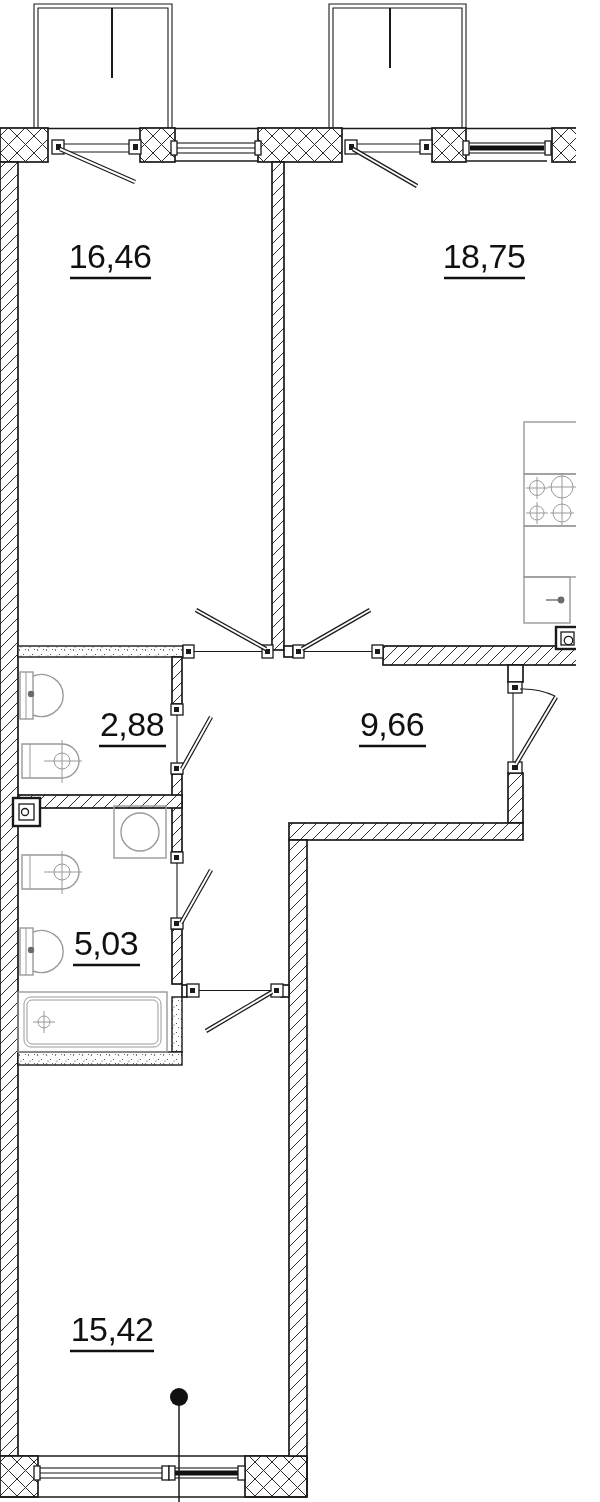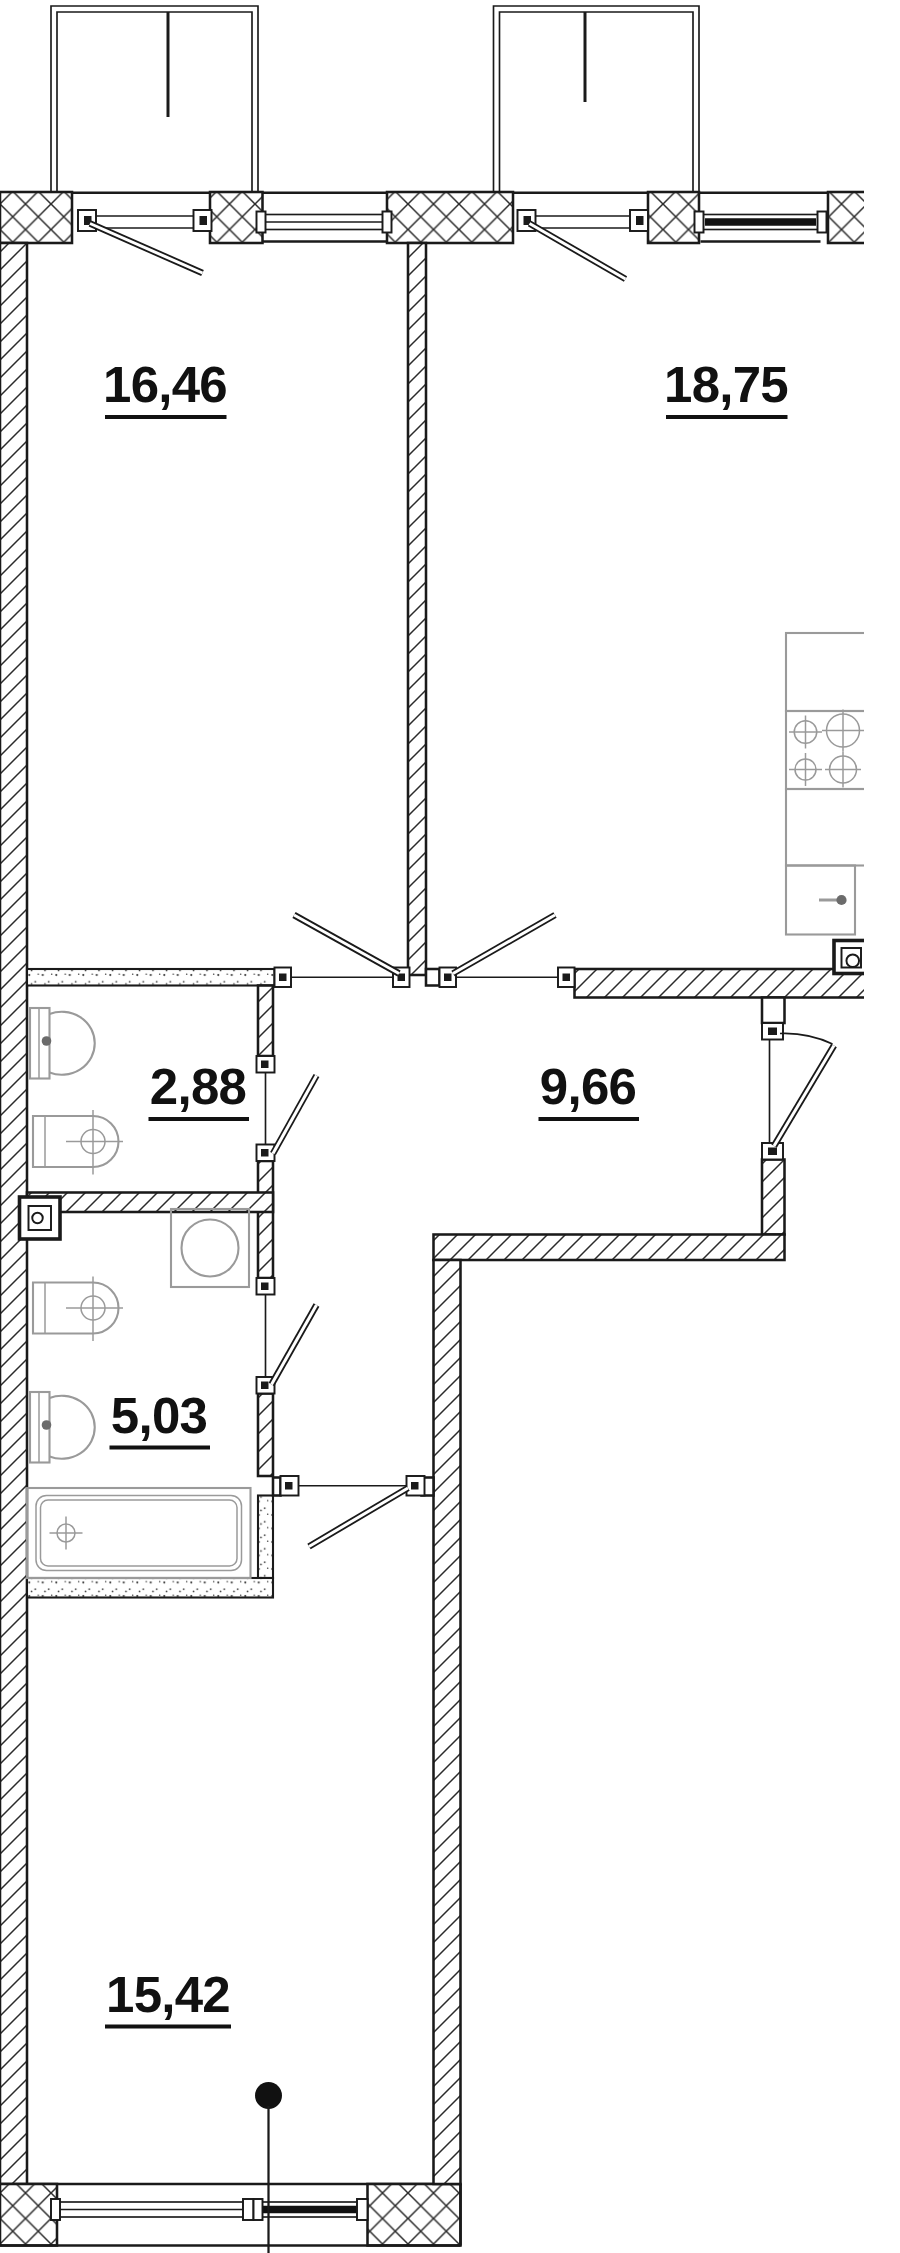--- a/index.html
+++ b/index.html
@@ -1,20 +1,19 @@
 <!DOCTYPE html>
 <html><head>
 <meta charset="utf-8">
 <style>
   html,body{margin:0;padding:0;background:#ffffff;}
   .plan-wrap{
     width:576px;height:1502px;position:relative;background:#ffffff;
     font-family:"Liberation Sans","DejaVu Sans",sans-serif;
     overflow:hidden;
-    font-weight:bold;
   }
   svg{display:block;}
   .wall{fill:#ffffff;stroke:#1a1a1a;stroke-width:1.7;}
   .wall-hatch{fill:url(#ph);stroke:#1a1a1a;stroke-width:1.7;}
   .wall-x{fill:url(#px);stroke:#1a1a1a;stroke-width:1.7;}
   .wall-sp{fill:url(#ps);stroke:#1a1a1a;stroke-width:1.4;}
   .ln{stroke:#1a1a1a;stroke-width:1.7;fill:none;}
   .thin{stroke:#1a1a1a;stroke-width:1.1;fill:none;}
   .leaf-o{stroke:#1a1a1a;stroke-width:4.4;fill:none;}
   .leaf-i{stroke:#ffffff;stroke-width:2;fill:none;}

